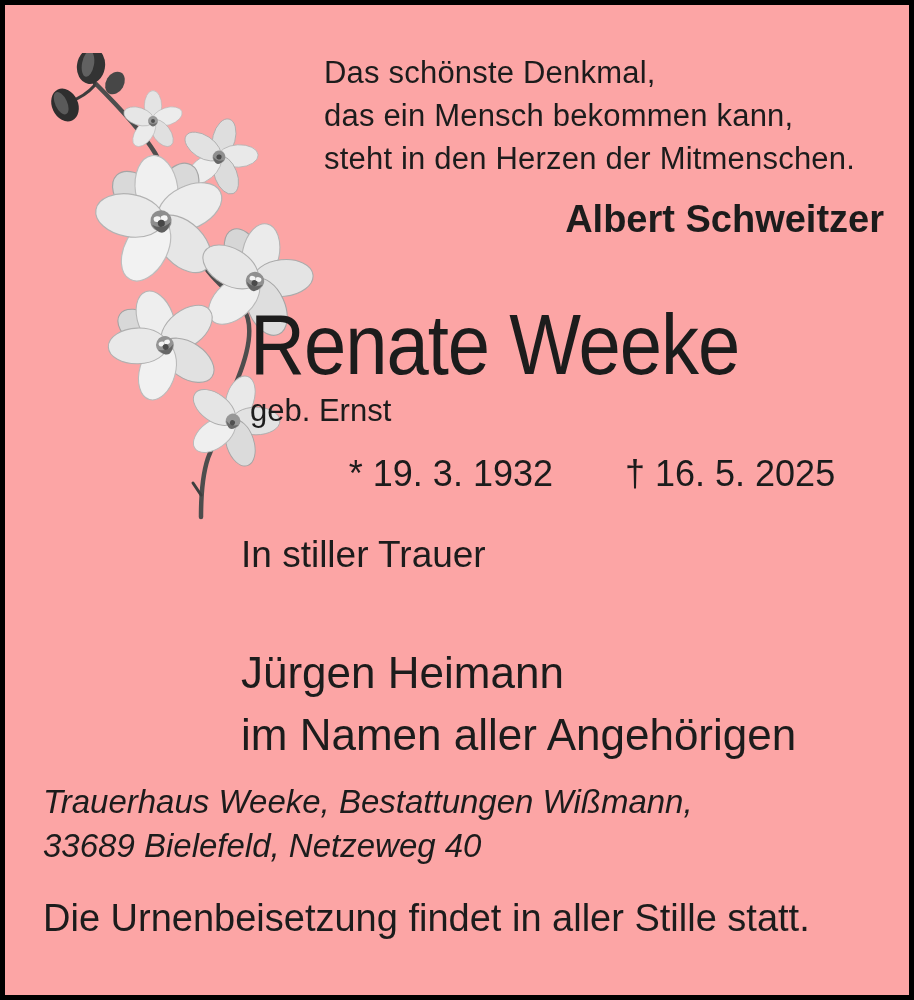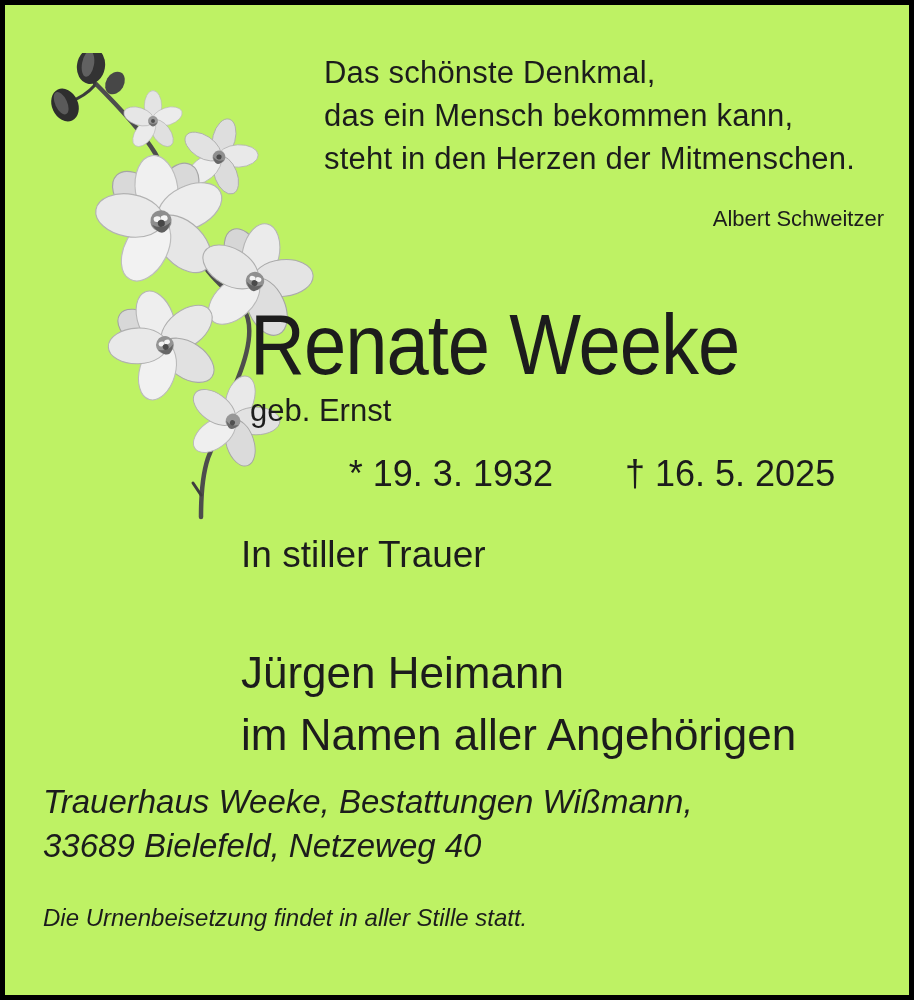--- a/index.html
+++ b/index.html
@@ -9,21 +9,21 @@
     width: 914px;
     height: 1000px;
     font-family: "Liberation Sans", "DejaVu Sans", sans-serif;
   }
   .page {
     position: relative;
     width: 914px;
     height: 1000px;
     box-sizing: border-box;
     border: 5px solid #000000;
-    background: #bef264;
+    background: #fca5a5;
     overflow: hidden;
     color: #1c1c1c;
   }
   .abs { position: absolute; }
 
   .orchid {
     left: 38px;
     top: 48px;
     width: 272px;
     height: 470px;
@@ -36,22 +36,23 @@
     font-size: 31px;
     line-height: 43px;
     letter-spacing: 0.2px;
     white-space: nowrap;
   }
   .attribution {
     left: 319px;
     top: 194px;
     width: 560px;
     text-align: right;
-    font-size: 22px;
+    font-size: 38px;
     line-height: 40px;
+    font-weight: bold;
   }
 
   .center-col {
     left: 245px;
     top: 0;
     width: 660px;
     height: 100%;
     pointer-events: none;
   }
   .deceased-name {
@@ -105,24 +106,23 @@
     left: 38px;
     top: 775px;
     font-size: 33px;
     line-height: 44px;
     white-space: nowrap;
     font-style: italic;
   }
   .closing {
     left: 38px;
     top: 893px;
-    font-size: 24px;
+    font-size: 38px;
     line-height: 40px;
     white-space: nowrap;
-    font-style: italic;
   }
 </style>
 </head>
 <body>
 
 <div class="page">
 
   <svg class="abs orchid" viewBox="0 0 272 470" xmlns="http://www.w3.org/2000/svg" aria-hidden="true">
 
     <path d="M52,30 C80,58 100,80 112,100 C128,128 140,160 150,190

